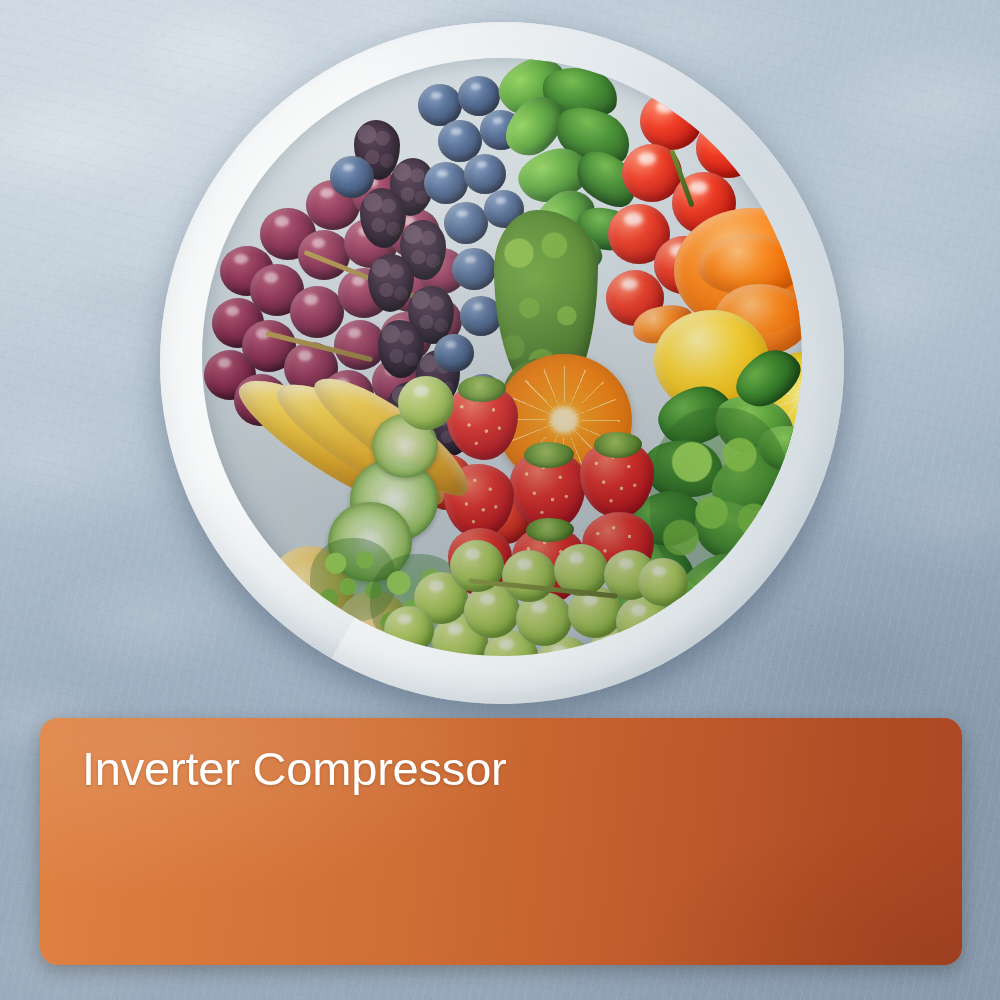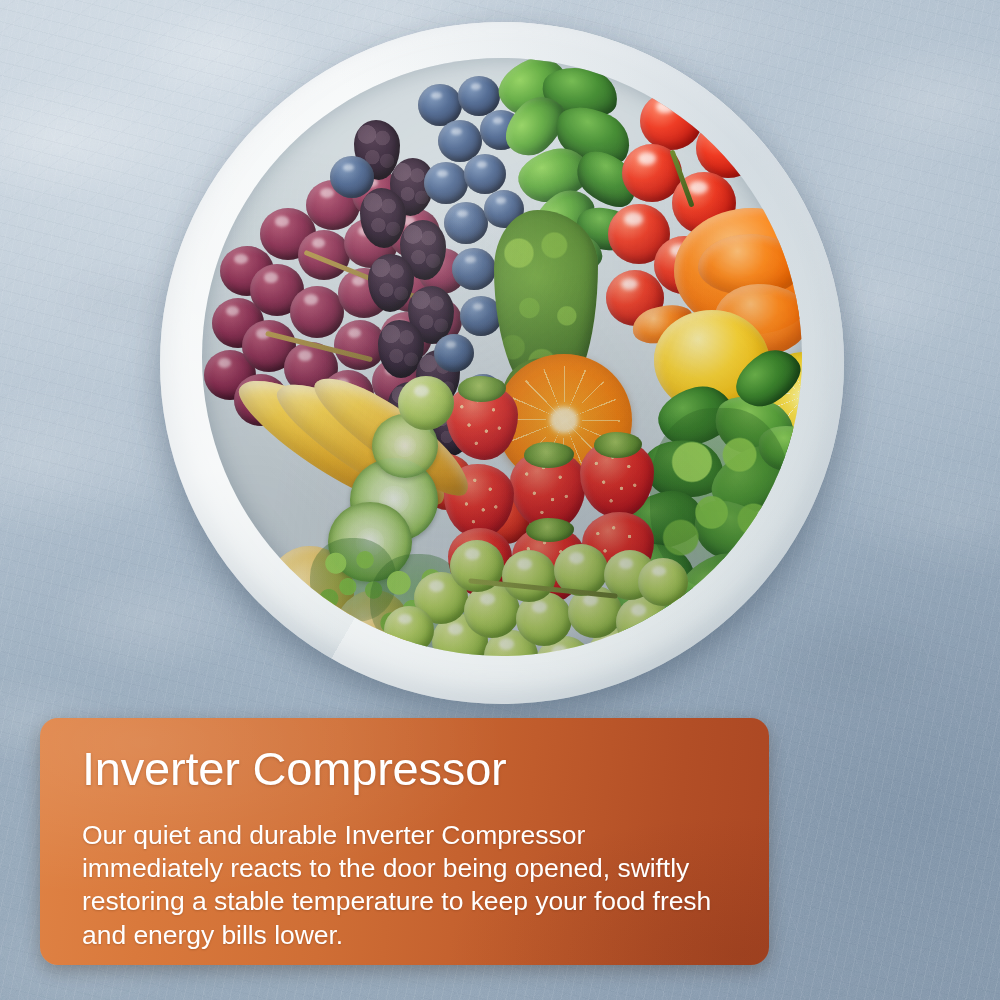--- a/index.html
+++ b/index.html
@@ -262,21 +262,21 @@
       radial-gradient(circle at 50% 40%, rgba(70,140,45,.55) 0%, rgba(40,95,30,.30) 70%, rgba(0,0,0,0) 100%);
   }
   .stem {
     background:linear-gradient(90deg, #b79a4e, #8d7634);
     border-radius:3px;
   }
 
   
   .card {
     position:absolute;
-    left:40px; top:718px; width:729px; height:247px;
+    left:40px; top:718px; width:922px; height:247px;
     border-radius:18px;
     background:linear-gradient(96deg, #df8244 0%, #d9793c 16%, #cf6e35 40%, #c05c2c 66%, #b24e26 86%, #ab4723 100%);
     box-shadow:0 6px 18px rgba(40,25,15,.30);
     overflow:hidden;
   }
   .card-sheen {
     position:absolute; inset:0;
     background:
       radial-gradient(ellipse 520px 220px at 14% 10%, rgba(255,255,255,.12), rgba(255,255,255,0) 70%),
       radial-gradient(ellipse 420px 200px at 96% 96%, rgba(80,25,10,.16), rgba(80,25,10,0) 70%);
@@ -503,17 +503,16 @@
         <div class="stem" style="position:absolute; left:266px; top:528px; width:150px; height:5px; transform:rotate(6deg); background:linear-gradient(90deg,#9aa84a,#6a7a2c);"></div>
       </div>
 
     </div>
   </div>
 
   <div class="card">
     <div class="card-sheen"></div>
     <div class="card-inner">
       <h1 class="headline">Inverter Compressor</h1>
-      <p class="body-copy">Our quiet and durable Inverter Compressor immediately reacts to the door being opened, swiftly restoring a stable temperature to keep your food fresh and energy bills lower.</p>
     </div>
   </div>
 
 </div>
 
 </body></html>

